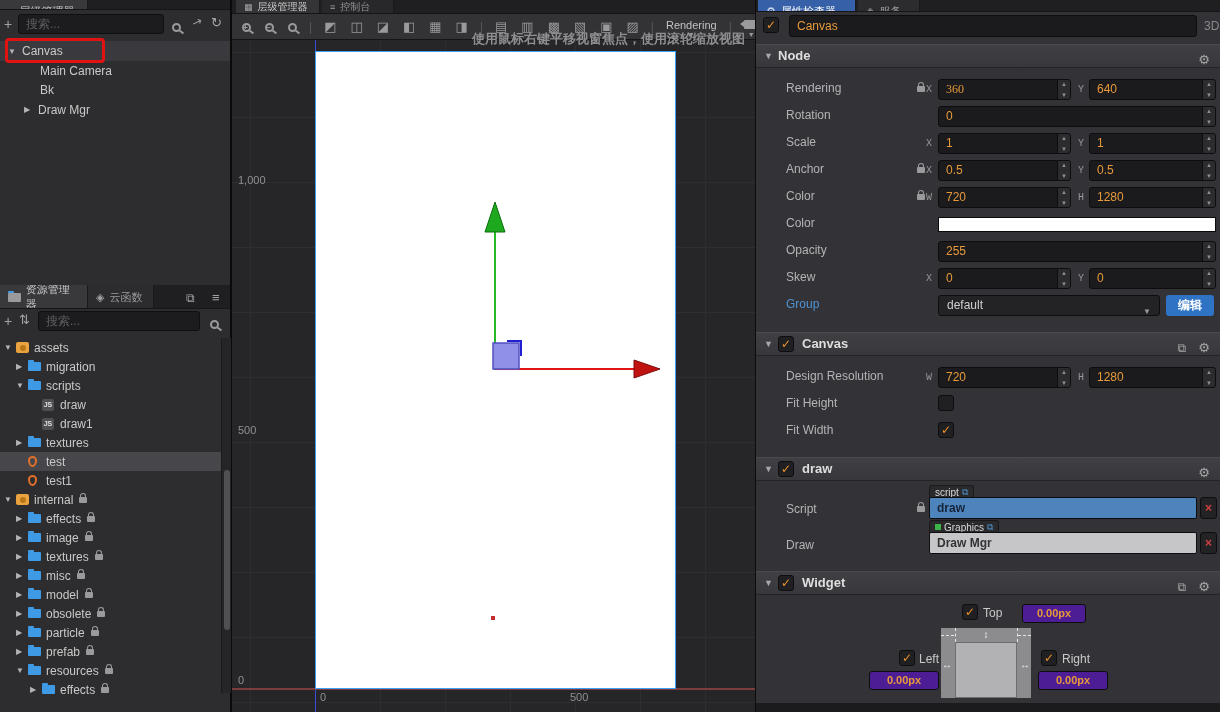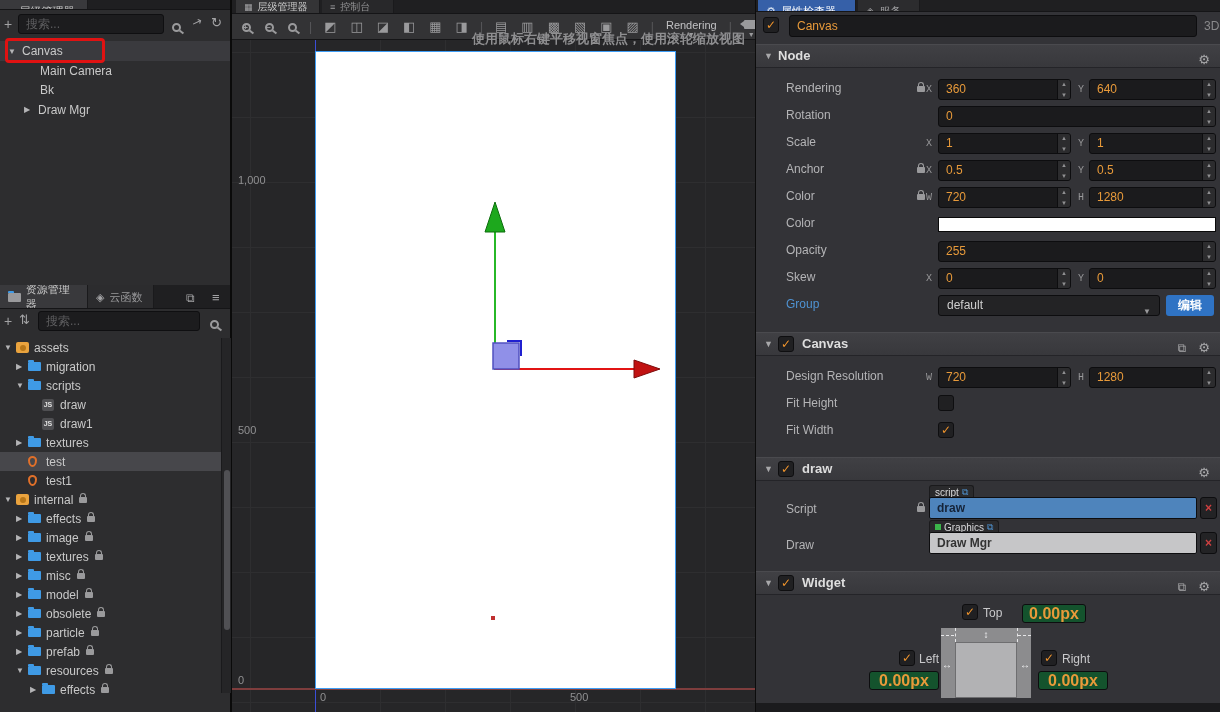--- a/index.html
+++ b/index.html
@@ -74,21 +74,21 @@
 .ddfield{position:absolute;height:21px;background:#232325;border:1px solid #0d0d0f;border-radius:3px;color:#cfcfcf;font-size:12px;line-height:19px;padding:0 8px}
 .ddfield .ddarrow{position:absolute;right:8px;top:6px;font-size:8px;color:#9a9a9c}
 .editbtn{position:absolute;height:21px;background:#2f73c4;border-radius:3px;color:#fff;font-size:12px;font-weight:bold;text-align:center;line-height:21px}
 .tagchip{position:absolute;height:13px;background:#2a2a2c;border:1px solid #1a1a1c;border-bottom:none;border-radius:3px 3px 0 0;font-size:10px;color:#d8d8da;line-height:11px;padding:0 5px;display:flex;align-items:center;gap:3px}
 .extlink{color:#4f93d2;font-size:9px}
 .greensq{width:6px;height:6px;background:#3bb54a;display:inline-block}
 .bluefield{position:absolute;height:22px;background:#4e84bc;border:1px solid #0d0d0f;border-radius:2px;color:#152338;font-size:12px;font-weight:bold;line-height:20px;padding-left:7px}
 .grayfield{position:absolute;height:22px;background:#c6c6c8;border:1px solid #0d0d0f;border-radius:2px;color:#333;font-size:12px;font-weight:bold;line-height:20px;padding-left:7px}
 .xbtn{position:absolute;width:17px;height:22px;background:#232325;border:1px solid #0d0d0f;border-radius:3px;color:#cf4040;font-weight:bold;font-size:12px;text-align:center;line-height:20px}
 .wlabel{position:absolute;font-size:12px;color:#c9c9cb}
-.winput{position:absolute;height:19px;background:#14532d;border:1px solid #0d0d0f;border-radius:3px;color:#e89a3a;font-size:16px;font-weight:bold;text-align:center;line-height:17px}
+.winput{position:absolute;height:19px;background:#4c1d95;border:1px solid #0d0d0f;border-radius:3px;color:#e89a3a;font-size:11px;font-weight:bold;text-align:center;line-height:17px}
 #wd-outer{position:absolute;left:185px;top:628px;width:90px;height:70px;background:#8c8c8e}
 #wd-inner{position:absolute;left:14px;top:14px;width:62px;height:56px;background:#b2b2b4;border:1px solid #6e6e70}
 .wd-dash{position:absolute;top:0;height:14px;border-left:1px dashed #e6e6e8}
 .wd-hdash{position:absolute;top:7px;width:13px;border-top:1px dashed #e6e6e8}
 .wd-arrow{position:absolute;color:#f4f4f6;font-size:10px;line-height:10px}
 #insp-bottom{position:absolute;left:0;top:703px;width:100%;height:9px;background:#1b1b1d}
 </style>
 </head>
 <body>
 
@@ -448,21 +448,21 @@
   <div class="winput" style="left:113px;top:671px;width:70px">0.00px</div>
 
   <div class="chk" style="left:285px;top:650px">✓</div>
   <span class="wlabel" style="left:306px;top:652px">Right</span>
   <div class="winput" style="left:282px;top:671px;width:70px">0.00px</div>
 
   <div id="insp-bottom"></div>
 <span class="plabel" style="top: 81px;">Rendering</span>
     <span class="lockic" style="position: absolute; left: 155px; top: 86px;"></span>
     <span class="axis" style="left: 170px; top: 84px;">X</span>
-    <div class="numfield" style="left: 182px; width: 133px; top: 79px;"><span>360</span><div class="spin">
+    <div class="numfield" style="left: 182px; width: 133px; top: 79px; font-family: Liberation Serif, serif;"><span>360</span><div class="spin">
         <span>▲</span>
         <span>▼</span>
       </div></div>
     <span class="axis" style="left: 322px; top: 84px;">Y</span>
     <div class="numfield" style="left: 333px; width: 127px; top: 79px;"><span>640</span><div class="spin">
         <span>▲</span>
         <span>▼</span>
       </div></div>
     <span class="plabel" style="top: 108px;">Rotation</span>
     <div class="numfield" style="left: 182px; width: 278px; top: 106px;"><span>0</span><div class="spin">

